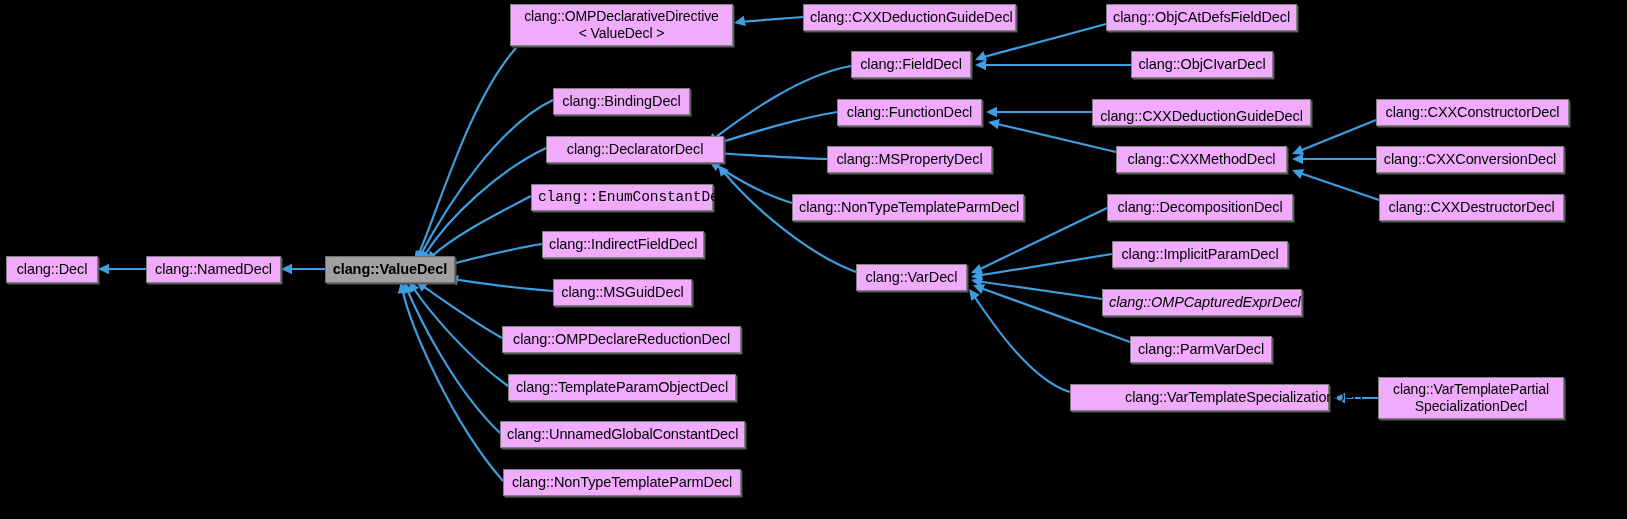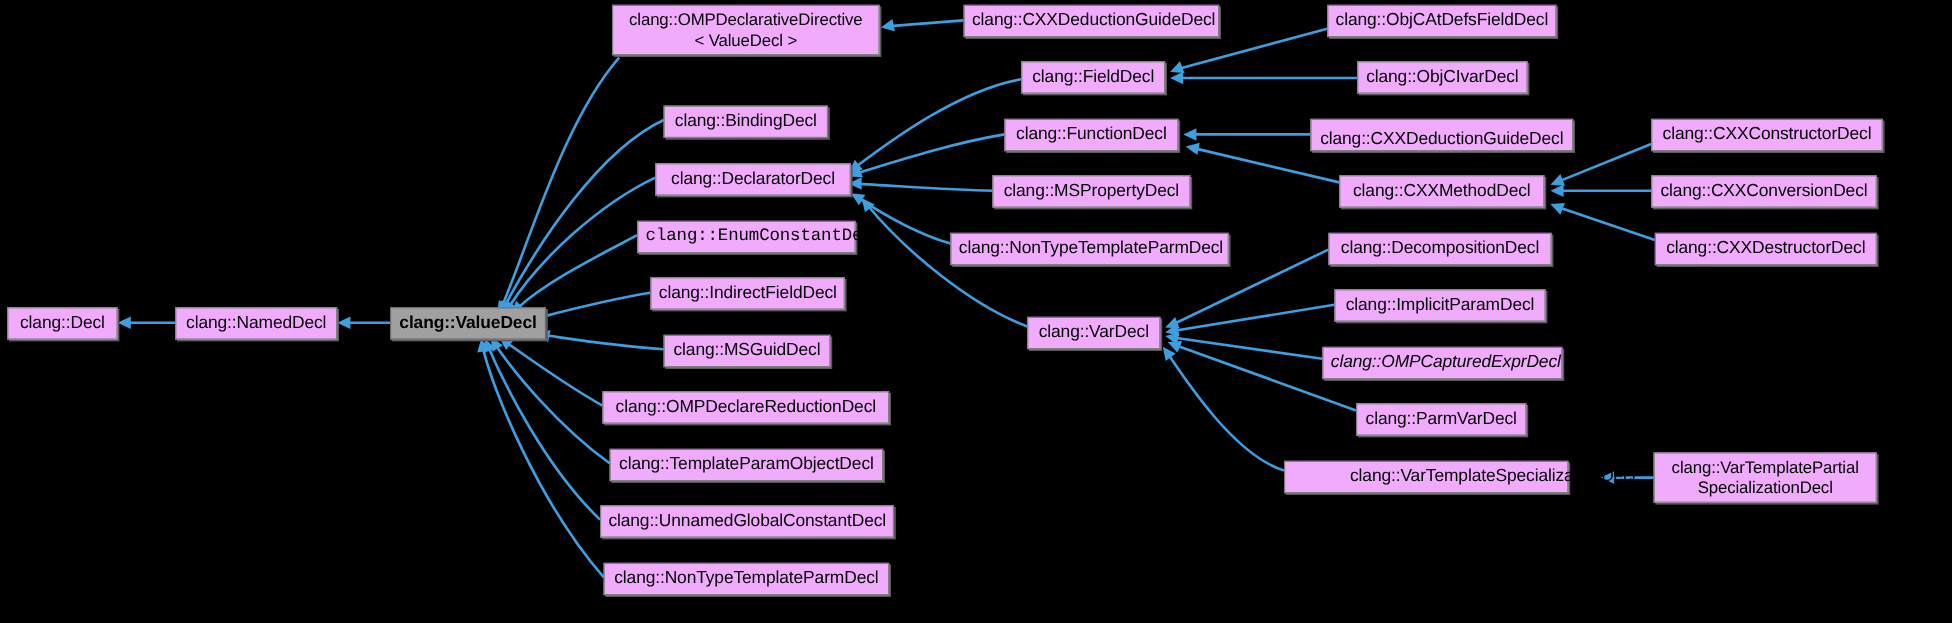--- a/index.html
+++ b/index.html
@@ -119,21 +119,21 @@
       <path d="M1378,398 L1340,398" fill="none" stroke="#3d9fe0" stroke-width="2.2"></path>
       <polygon points="1334,398 1345,392.8 1345,403.2" fill="#3d9fe0"></polygon>
     </svg>
   <div id="node-layer">
       <div class="node" style="left: 6px; top: 256px; width: 92px; height: 27px;"><span class="node-label">clang::Decl</span></div>
       <div class="node" style="left: 146px; top: 256px; width: 135px; height: 27px;"><span class="node-label">clang::NamedDecl</span></div>
       <div class="node current" style="left: 325px; top: 256px; width: 130px; height: 27px;"><span class="node-label">clang::ValueDecl</span></div>
       <div class="node" style="left: 510px; top: 4px; width: 223px; height: 42px; font-size: 14px;"><span class="node-label">clang::OMPDeclarativeDirective
 &lt; ValueDecl &gt;</span></div>
       <div class="node" style="left: 553px; top: 88px; width: 137px; height: 27px;"><span class="node-label">clang::BindingDecl</span></div>
-      <div class="node" style="left: 546px; top: 136px; width: 163px; height: 27px;"><span class="node-label">clang::DeclaratorDecl</span></div>
+      <div class="node" style="left: 546px; top: 136px; width: 178px; height: 27px;"><span class="node-label">clang::DeclaratorDecl</span></div>
       <div class="node" style="left: 531px; top: 184px; width: 182px; height: 27px; font-family: Liberation Mono, monospace;"><span class="node-label">clang::EnumConstantDecl</span></div>
       <div class="node" style="left: 542px; top: 231px; width: 162px; height: 27px;"><span class="node-label">clang::IndirectFieldDecl</span></div>
       <div class="node" style="left: 553px; top: 279px; width: 139px; height: 27px;"><span class="node-label">clang::MSGuidDecl</span></div>
       <div class="node" style="left: 502px; top: 326px; width: 239px; height: 27px;"><span class="node-label">clang::OMPDeclareReductionDecl</span></div>
       <div class="node" style="left: 508px; top: 374px; width: 228px; height: 27px;"><span class="node-label">clang::TemplateParamObjectDecl</span></div>
       <div class="node" style="left: 500px; top: 421px; width: 245px; height: 27px;"><span class="node-label">clang::UnnamedGlobalConstantDecl</span></div>
       <div class="node" style="left: 503px; top: 469px; width: 238px; height: 27px;"><span class="node-label">clang::NonTypeTemplateParmDecl</span></div>
       <div class="node" style="left: 803px; top: 4px; width: 213px; height: 27px;"><span class="node-label">clang::CXXDeductionGuideDecl</span></div>
       <div class="node" style="left: 851px; top: 51px; width: 120px; height: 27px;"><span class="node-label">clang::FieldDecl</span></div>
       <div class="node" style="left: 837px; top: 99px; width: 145px; height: 27px;"><span class="node-label">clang::FunctionDecl</span></div>
@@ -141,20 +141,20 @@
       <div class="node" style="left: 792px; top: 194px; width: 232px; height: 27px;"><span class="node-label">clang::NonTypeTemplateParmDecl</span></div>
       <div class="node" style="left: 856px; top: 264px; width: 111px; height: 27px;"><span class="node-label">clang::VarDecl</span></div>
       <div class="node" style="left: 1106px; top: 4px; width: 191px; height: 27px;"><span class="node-label">clang::ObjCAtDefsFieldDecl</span></div>
       <div class="node" style="left: 1131px; top: 51px; width: 142px; height: 27px;"><span class="node-label">clang::ObjCIvarDecl</span></div>
       <div class="node" style="left: 1092px; top: 99px; width: 219px; height: 27px; align-items: flex-end;"><span class="node-label">clang::CXXDeductionGuideDecl</span></div>
       <div class="node" style="left: 1116px; top: 146px; width: 171px; height: 27px;"><span class="node-label">clang::CXXMethodDecl</span></div>
       <div class="node" style="left: 1107px; top: 194px; width: 186px; height: 27px;"><span class="node-label">clang::DecompositionDecl</span></div>
       <div class="node" style="left: 1112px; top: 241px; width: 176px; height: 27px;"><span class="node-label">clang::ImplicitParamDecl</span></div>
       <div class="node" style="left: 1102px; top: 289px; width: 200px; height: 27px; font-style: italic;"><span class="node-label">clang::OMPCapturedExprDecl</span></div>
       <div class="node" style="left: 1130px; top: 336px; width: 142px; height: 27px;"><span class="node-label">clang::ParmVarDecl</span></div>
-      <div class="node" style="left: 1070px; top: 384px; width: 237px; height: 27px; padding-left: 48px;"><span class="node-label">clang::VarTemplateSpecializationDecl</span></div>
+      <div class="node" style="left: 1070px; top: 384px; width: 259px; height: 27px; padding-left: 48px;"><span class="node-label">clang::VarTemplateSpecializationDecl</span></div>
       <div class="node" style="left: 1376px; top: 99px; width: 193px; height: 27px;"><span class="node-label">clang::CXXConstructorDecl</span></div>
       <div class="node" style="left: 1376px; top: 146px; width: 188px; height: 27px;"><span class="node-label">clang::CXXConversionDecl</span></div>
       <div class="node" style="left: 1379px; top: 194px; width: 185px; height: 27px;"><span class="node-label">clang::CXXDestructorDecl</span></div>
       <div class="node" style="left: 1378px; top: 377px; width: 186px; height: 42px; font-size: 14px;"><span class="node-label">clang::VarTemplatePartial
 SpecializationDecl</span></div>
     </div>
 </div>
 
 </body></html>

